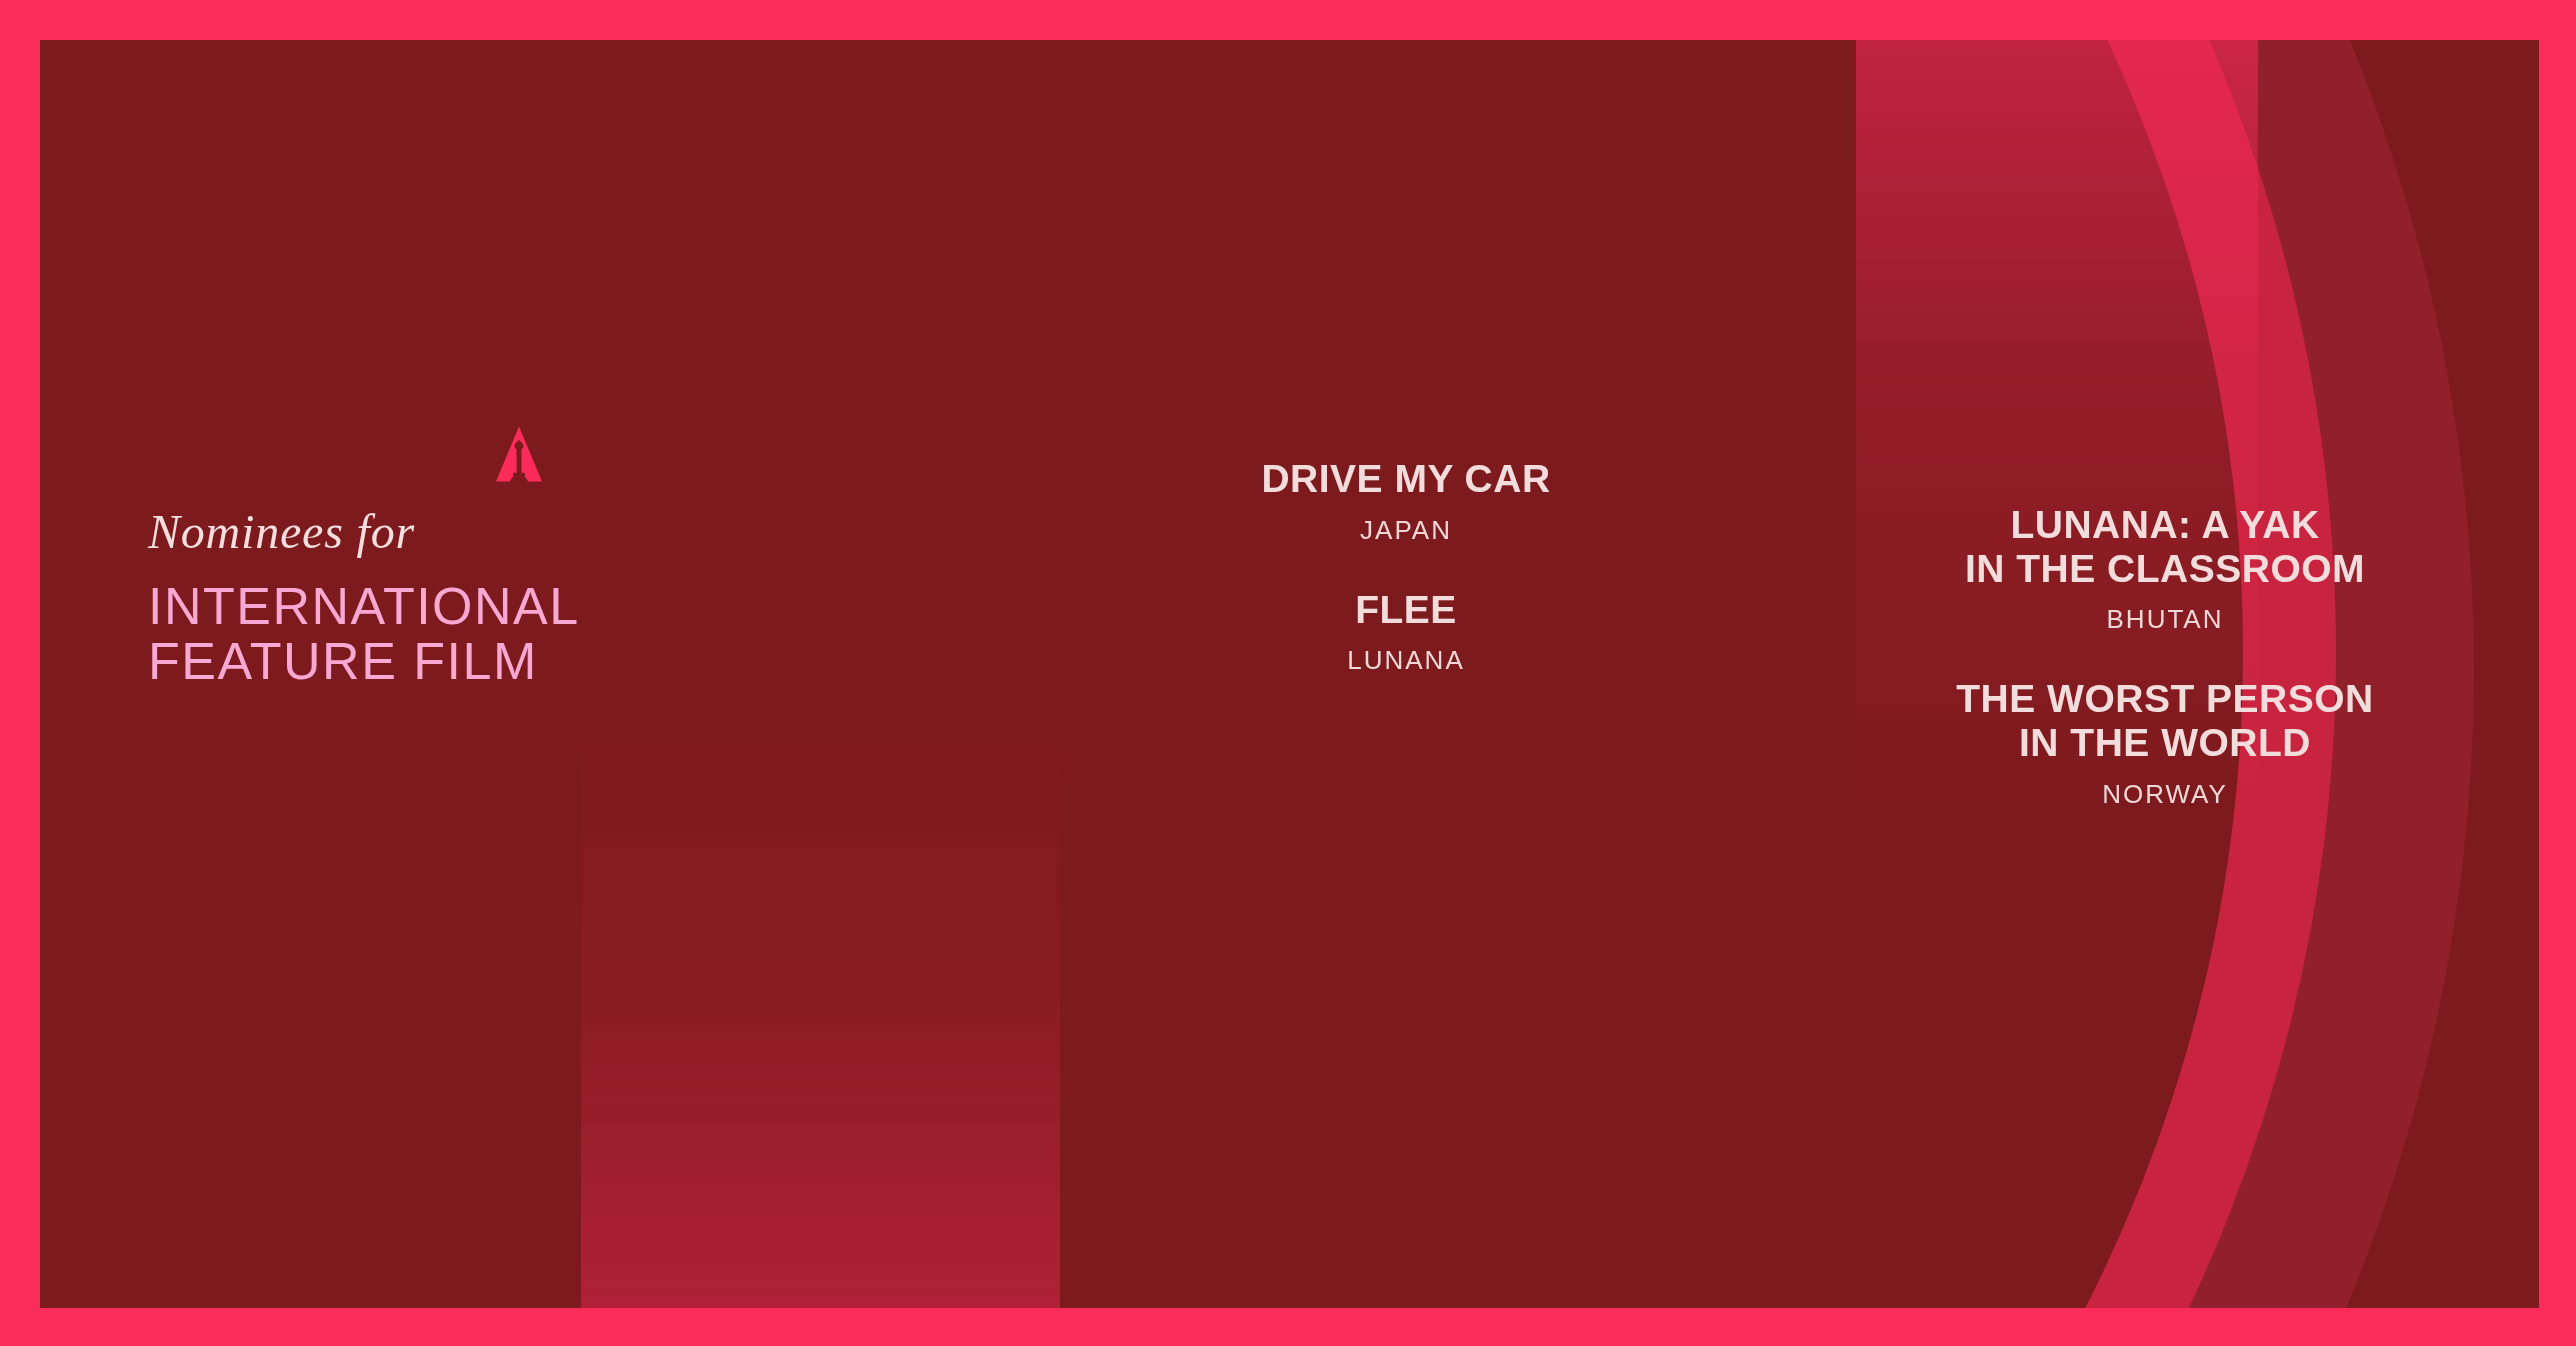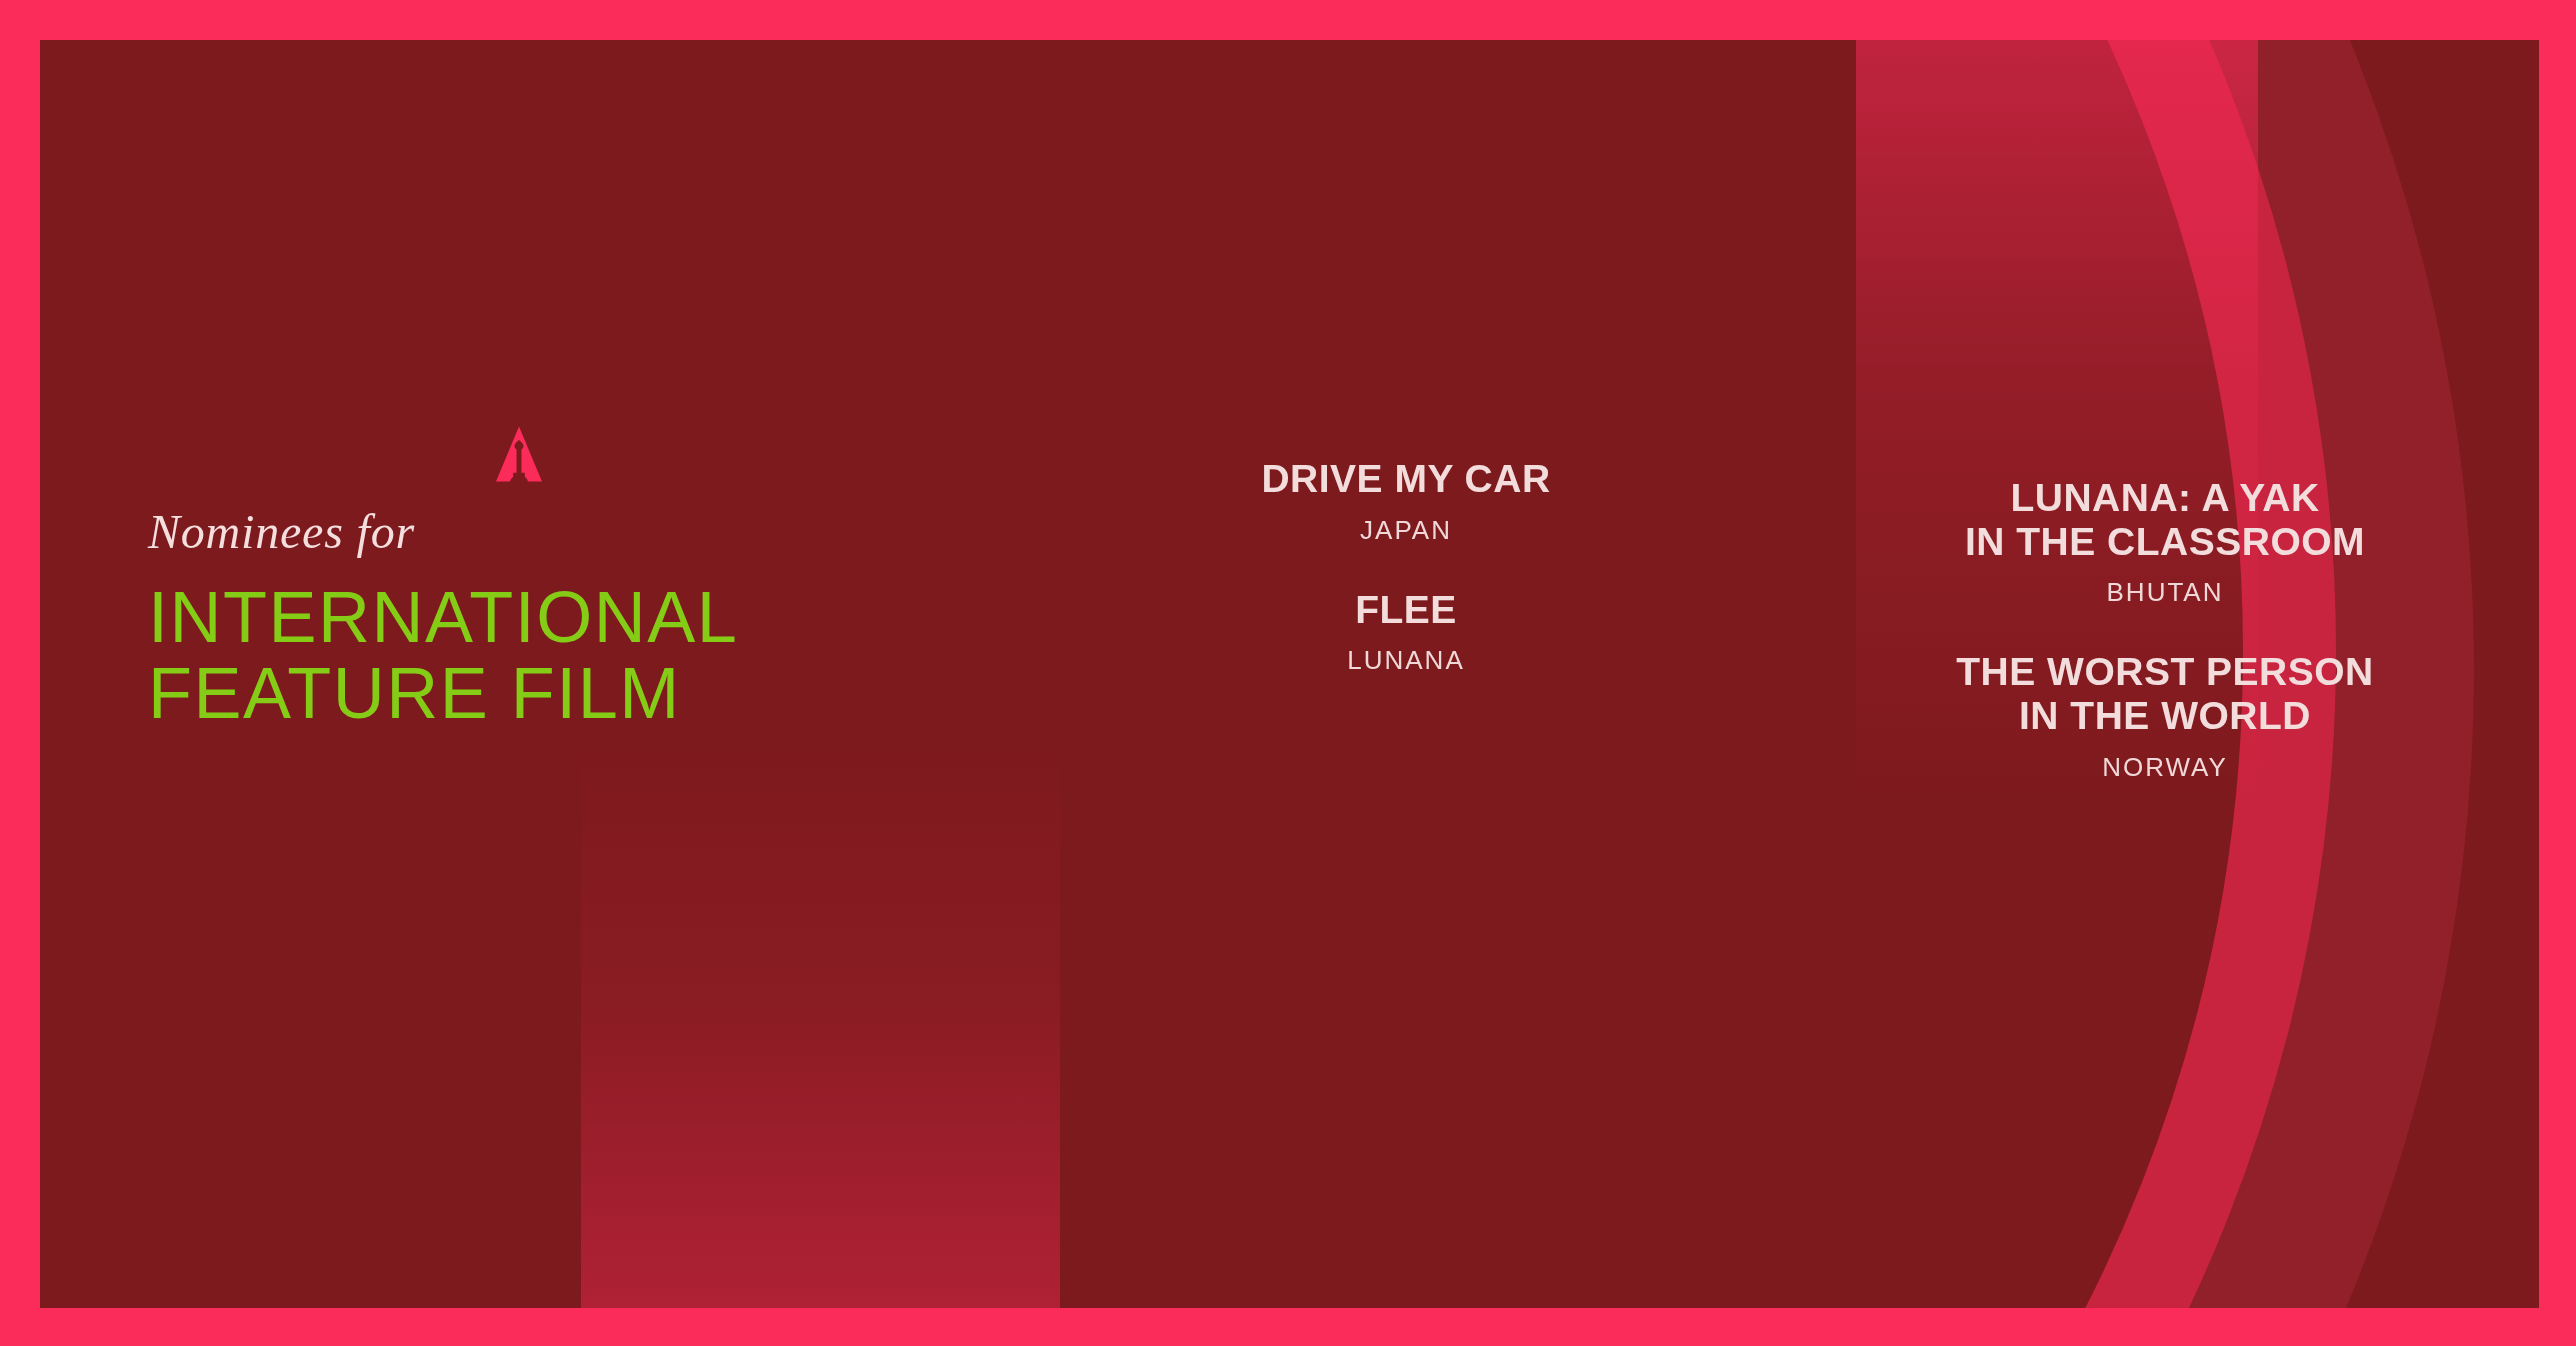--- a/index.html
+++ b/index.html
@@ -105,41 +105,41 @@
     font-size: 48px;
     line-height: 1;
     color: #F4DEDE;
     letter-spacing: 0.8px;
     margin: 0 0 23px 0;
   }
 
   #category-name {
     font-family: "Liberation Sans", sans-serif;
     font-weight: 300;
-    font-size: 72px;
+    font-size: 52px;
     line-height: 1.06;
     letter-spacing: 1.5px;
-    color: #84cc16;
+    color: #f9a8d4;
     margin: 0;
     white-space: pre-line;
   }
 
   
   .nominee-column {
     position: absolute;
     text-align: center;
   }
   #column-1 {
     left: 1057px;
     top: 417px;
     width: 618px;
   }
   #column-2 {
     left: 1816px;
-    top: 436px;
+    top: 463px;
     width: 618px;
   }
 
   .nominee {
     margin-bottom: 45px;
   }
   .nominee:last-child { margin-bottom: 0; }
 
   .nominee-title {
     font-family: "Liberation Sans", sans-serif;

